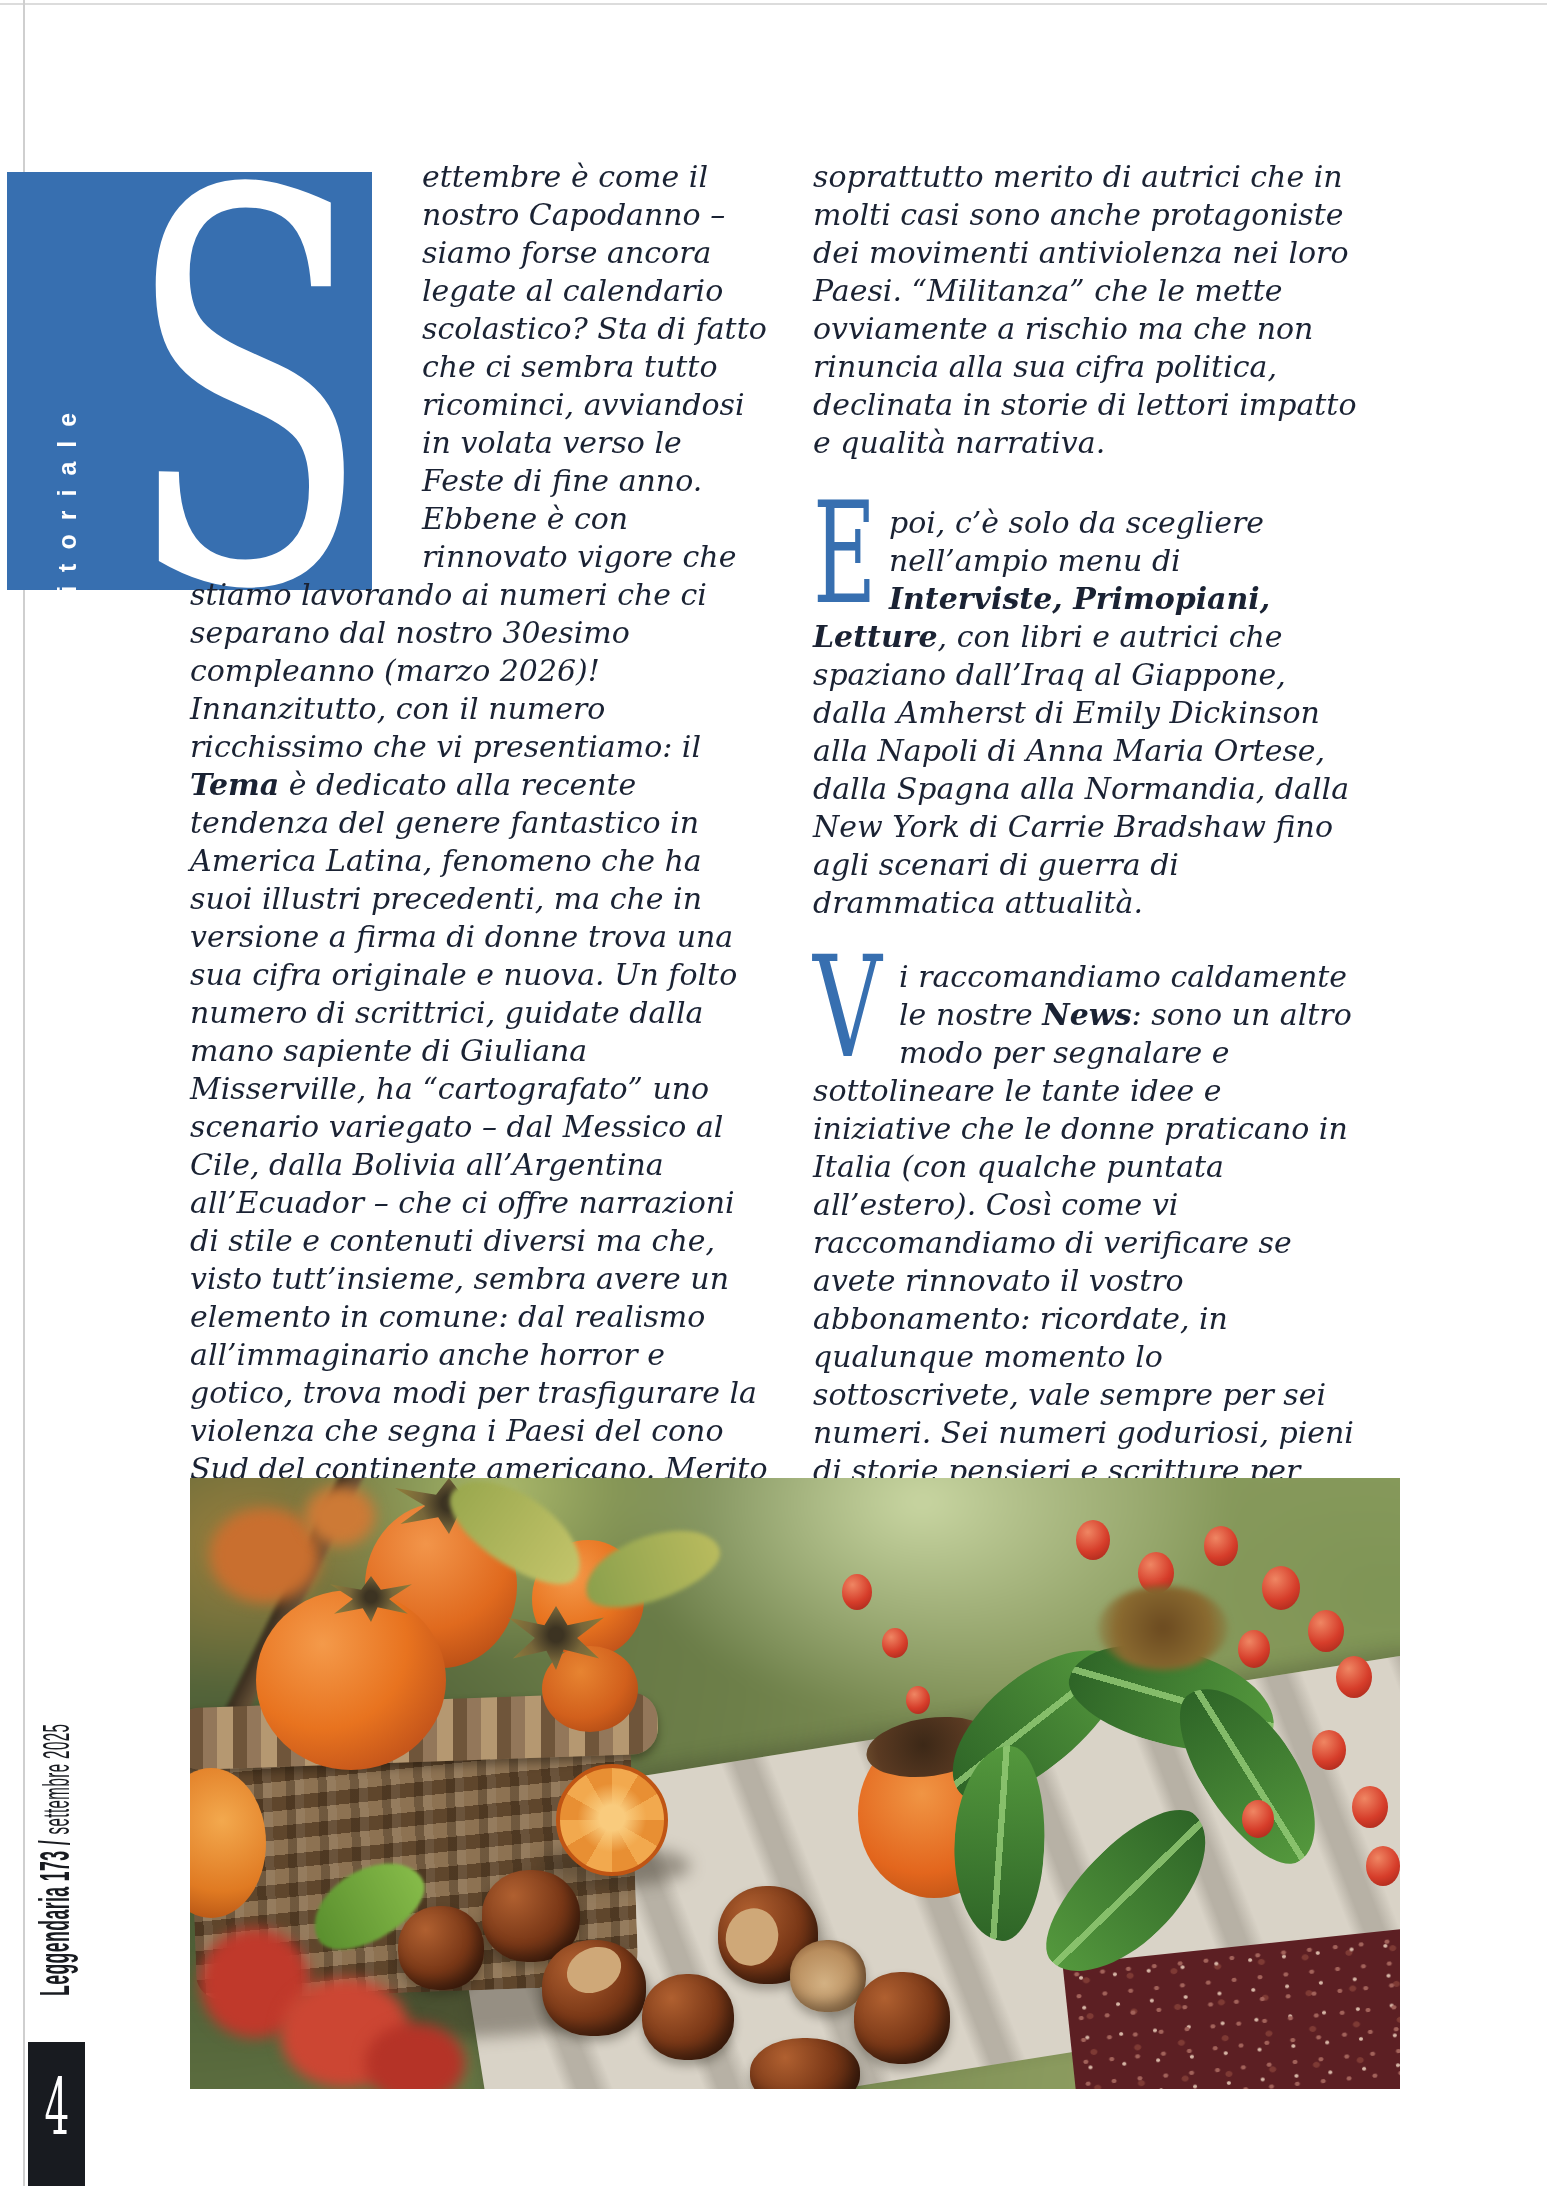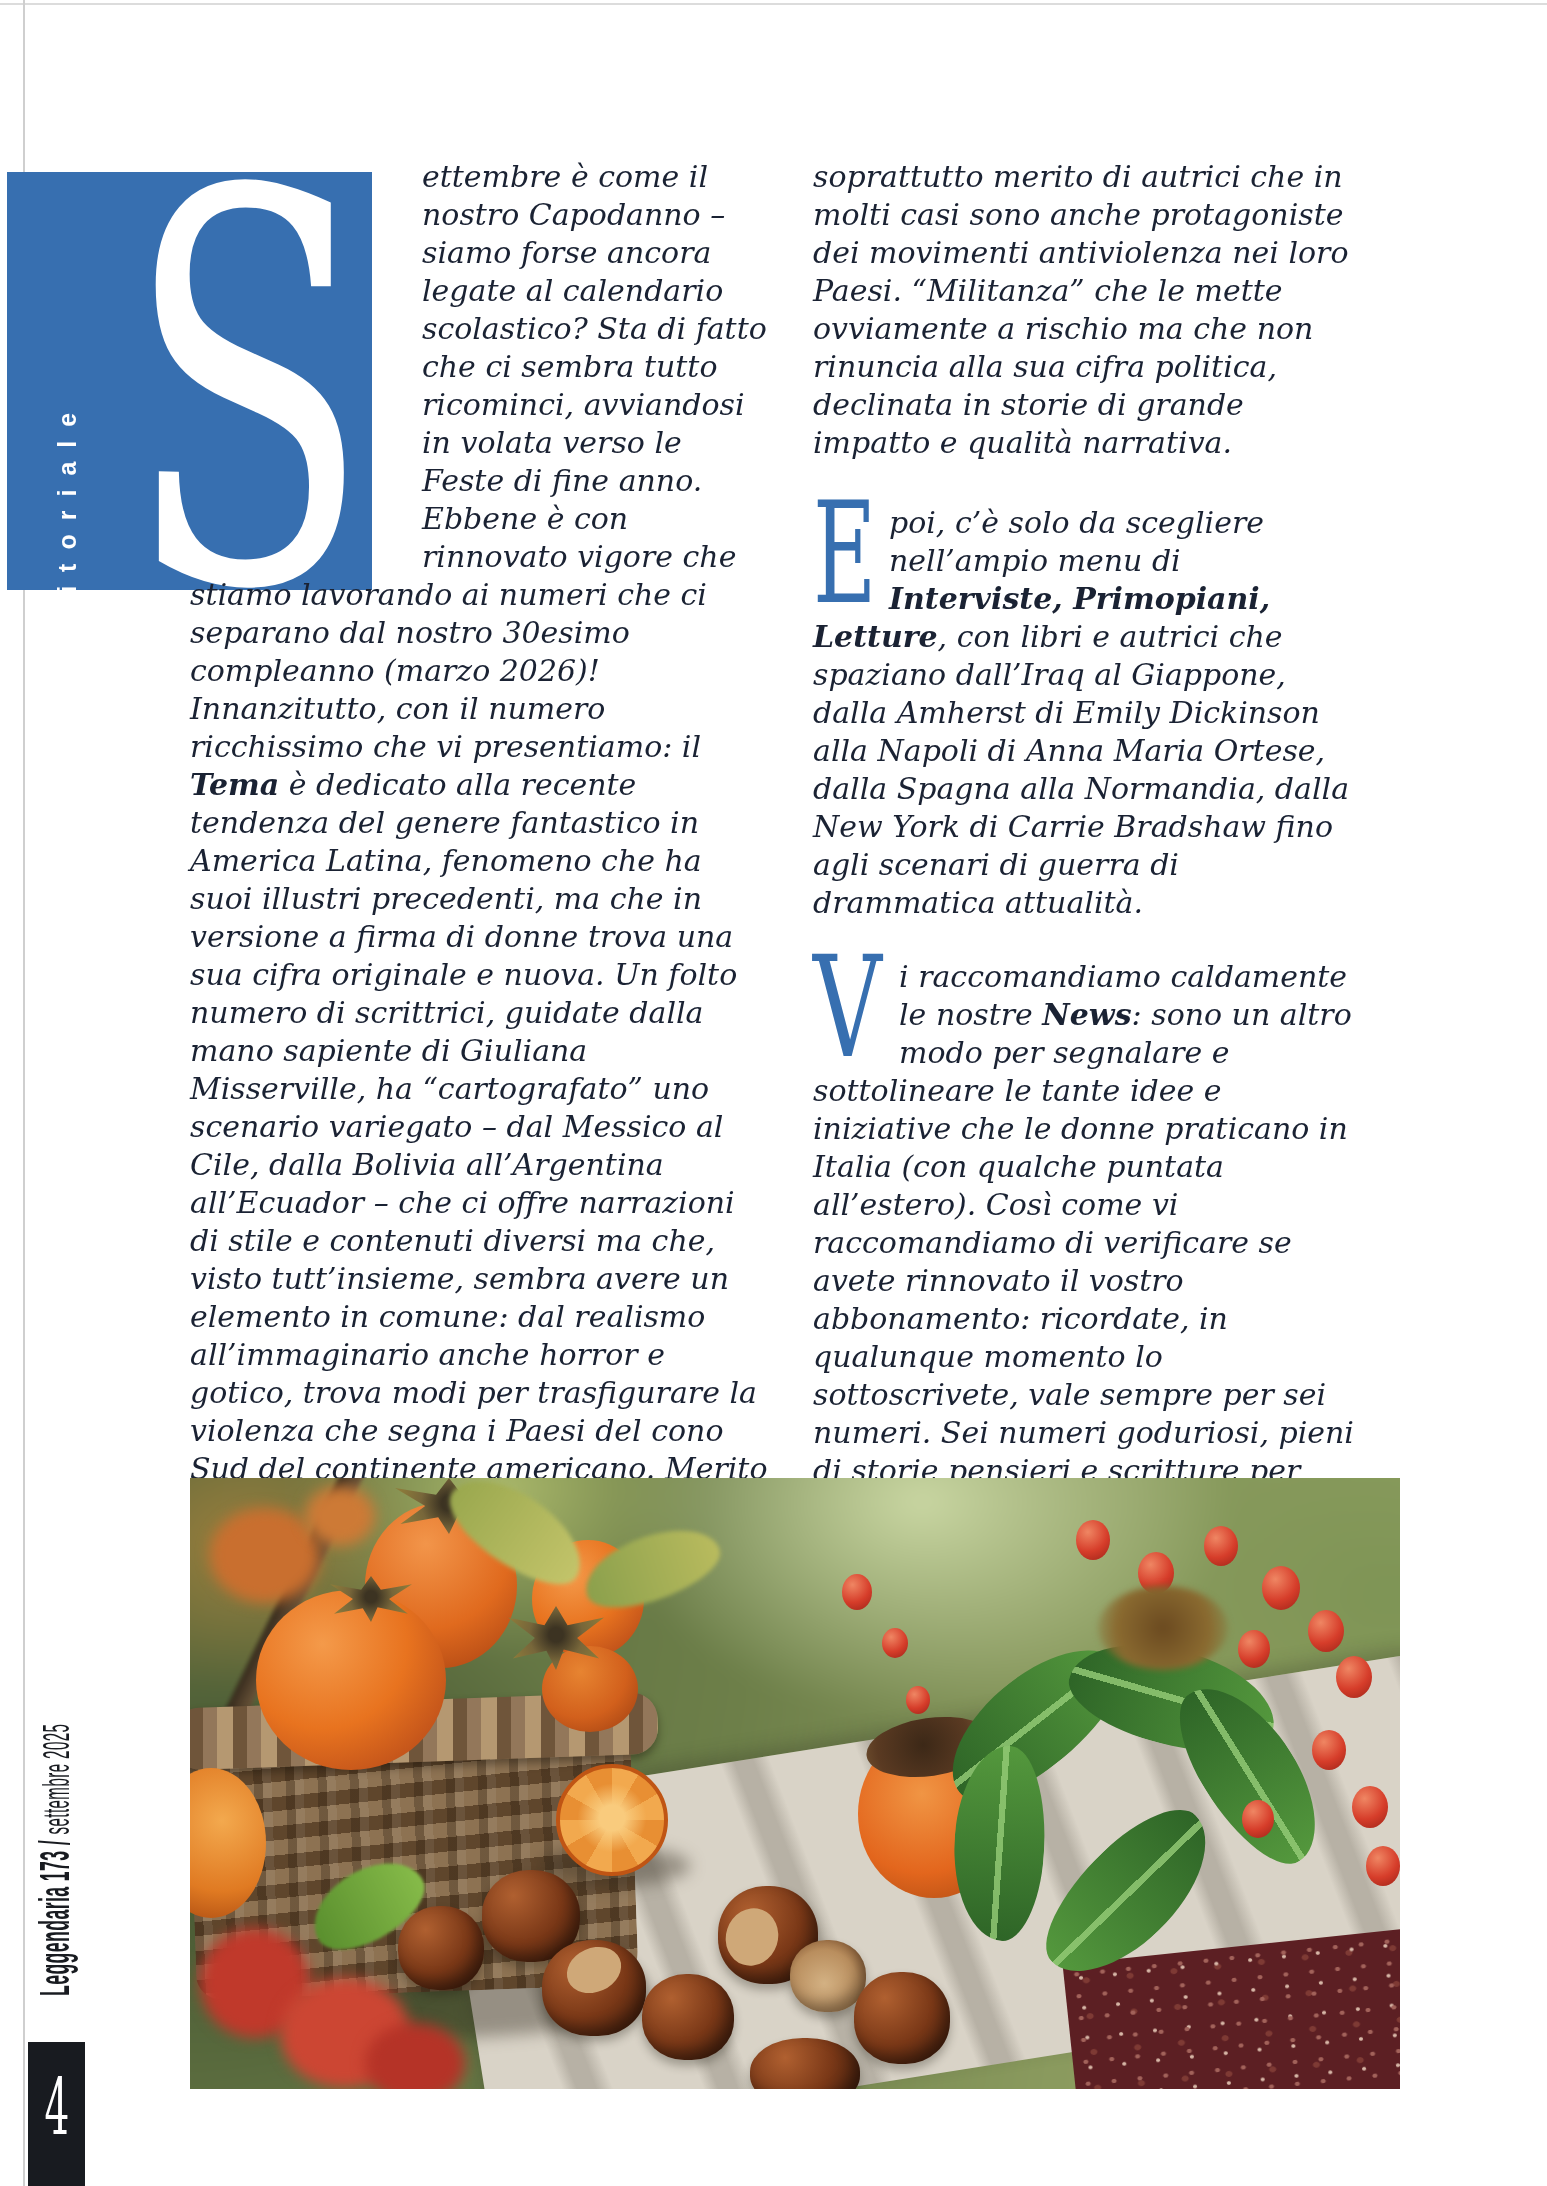--- a/index.html
+++ b/index.html
@@ -115,21 +115,21 @@
     <span class="ed-label">editoriale</span>
     <span class="bigS">S</span>
   </section>
 
   <main>
     <div class="col col1">
       <div class="s-spacer"></div>
       <p><span>ettembre è come il nostro Capodanno – siamo forse ancora legate al calendario scolastico?  Sta di fatto che ci sembra tutto ricominci, avviandosi in volata verso le Feste di fine anno. Ebbene è con rinnovato vigore che stiamo lavorando ai numeri che ci separano dal nostro 30esimo compleanno (marzo 2026)! Innanzitutto, con il numero ricchissimo che vi presentiamo: il </span><span class="bold">Tema</span><span> è dedicato alla recente tendenza del genere fantastico in America Latina, fenomeno che ha suoi illustri precedenti, ma che in versione a firma di donne trova una sua cifra originale e nuova. Un folto numero di scrittrici, guidate dalla mano sapiente di Giuliana Misserville, ha “cartografato” uno scenario variegato – dal Messico al Cile, dalla Bolivia all’Argentina all’Ecuador – che ci offre narrazioni di stile e contenuti diversi ma che, visto tutt’insieme, sembra avere un elemento in comune: dal realismo all’immaginario anche horror e gotico, trova modi per trasfigurare la violenza che segna i Paesi del cono Sud del continente americano. Merito anche delle benemerite (piccole) case editrici italiane che si dedicano alle scritture ispano-americane ma</span></p>
     </div>
     <div class="col col2">
-      <p><span>soprattutto merito di autrici che in molti casi sono anche protagoniste dei movimenti antiviolenza nei loro Paesi. “Militanza” che le mette ovviamente a rischio ma che non rinuncia alla sua cifra politica, declinata in storie di grande impatto e qualità narrativa.</span></p>
+      <p><span>soprattutto merito di autrici che in molti casi sono anche protagoniste dei movimenti antiviolenza nei loro Paesi. “Militanza” che le mette ovviamente a rischio ma che non rinuncia alla sua cifra politica, declinata in storie di lettori impatto e qualità narrativa.</span></p>
       <p class="p-poi"><span class="dropcap e">E</span><span><span>poi, c’è solo da scegliere nell’ampio menu di </span><span class="bold">Interviste, Primopiani, Letture</span><span>, con libri e autrici che spaziano dall’Iraq al Giappone, dalla Amherst di Emily Dickinson alla Napoli di Anna Maria Ortese, dalla Spagna alla Normandia, dalla New York di Carrie Bradshaw fino agli scenari di guerra di drammatica attualità.</span></span></p>
       <p class="p-vi"><span class="dropcap v">V</span><span><span>i raccomandiamo caldamente le nostre </span><span class="bold">News</span><span>: sono un altro modo per segnalare e sottolineare le tante idee e iniziative che le donne praticano in Italia (con qualche puntata all’estero). Così come vi raccomandiamo di verificare se avete rinnovato il vostro abbonamento: ricordate, in qualunque momento lo sottoscrivete, vale sempre per sei numeri. Sei numeri goduriosi, pieni di storie pensieri e scritture per lettrici (e lettori, perché no?) libridinose come noi!</span></span></p>
       <p class="p-che"><span>Che l’autunno vi riempia di gioia e colori, ci risentiamo/rivediamo a novembre! Buone letture!</span></p>
     </div>
   </main>
 
   <figure class="photo" style="margin:0">
     <div class="pbg"></div>
     <div class="branch"></div>
     <div class="branch b2"></div>

